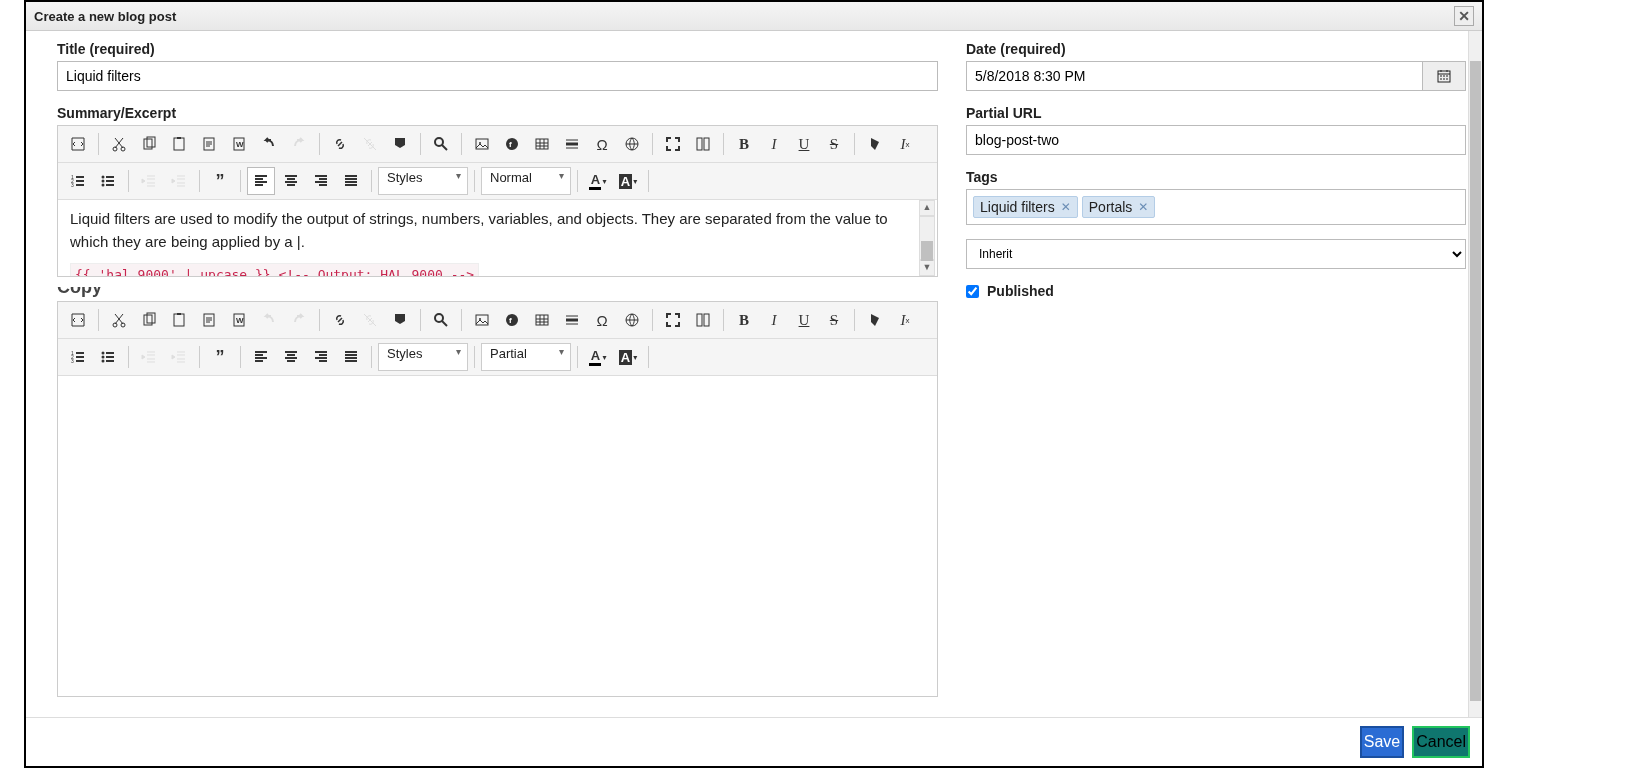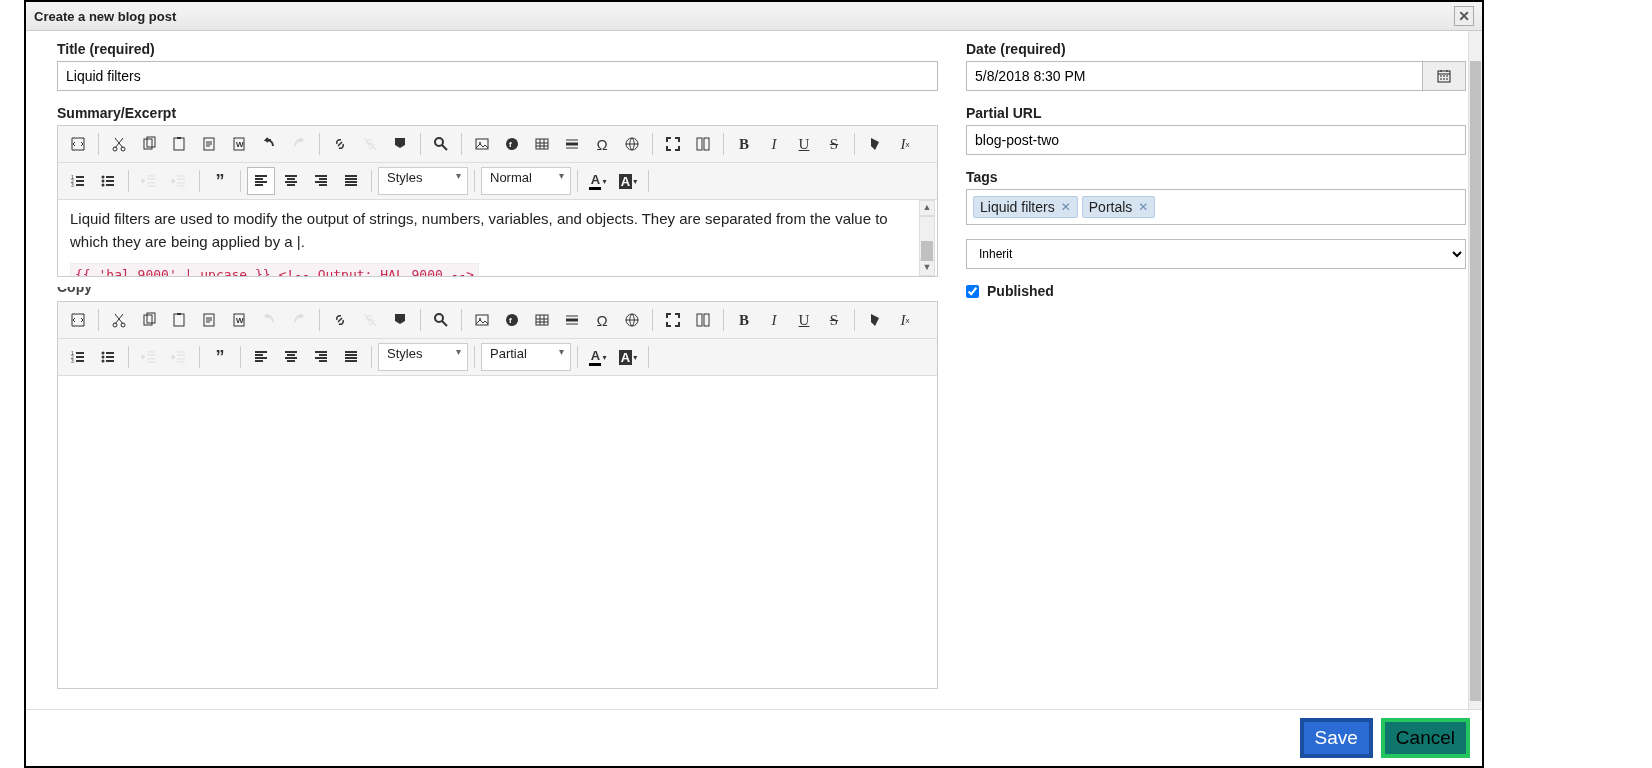--- a/index.html
+++ b/index.html
@@ -37,26 +37,26 @@
 .editor-content { padding: 8px 12px; font-size: 15px; line-height: 1.5; overflow-y: auto; position: relative; }
 .summary-content { height: 76px; }
 .copy-content { flex: 1; min-height: 200px; }
 .code-line { color: #c7254e; background: #f9f2f4; font-family: Consolas, monospace; font-size: 13px; padding: 1px 4px; display: inline-block; border: 1px solid #eee; }
 .status-bar { border-top: 1px solid #ddd; background: #f5f5f5; padding: 4px 10px; font-size: 13px; color: #555; }
 .content-scrollbar { position: absolute; right: 2px; top: 0; bottom: 0; width: 16px; display: flex; flex-direction: column; }
 .sb-track { flex: 1; background: #f0f0f0; border: 1px solid #ddd; position: relative; }
 .sb-thumb { position: absolute; left: 1px; right: 1px; top: 24px; height: 20px; background: #c0c0c0; }
 .sb-arrow { height: 16px; background: #f0f0f0; border: 1px solid #ddd; display: flex; align-items: center; justify-content: center; font-size: 9px; color: #666; }
 .footer { border-top: 1px solid #ddd; padding: 8px 12px; display: flex; justify-content: flex-end; gap: 8px; background: #fff; }
-.btn { padding: 5px 11px; border: 4px solid #22c55e; cursor: pointer; font-size: 19px; }
+.btn { padding: 5px 2px; border: 2px solid #22c55e; cursor: pointer; font-size: 16px; }
 .btn-primary { background: #2b6cd4; color: #fff; border-color: #1a4fa0; }
 .btn-default { background: #0f766e; }
 .outer-scroll { position: absolute; right: 0; top: 0; bottom: 0; width: 14px; background: #f0f0f0; border-left: 1px solid #ddd; }
 .outer-thumb { position: absolute; left: 1px; right: 1px; top: 30px; height: 640px; background: #c0c0c0; }
-.copy-label-cut { font-weight: bold; font-size: 14px; color: #444; margin-bottom: 2px; height: 12px; overflow: hidden; line-height: 0; }
+.copy-label-cut { font-weight: bold; font-size: 18px; color: #444; margin-bottom: 2px; height: 12px; overflow: hidden; line-height: 0; }
 svg { width: 16px; height: 16px; fill: currentColor; }
 .bold-i { font-weight: bold; font-family: Georgia, serif; font-size: 15px; }
 .italic-i { font-style: italic; font-family: Georgia, serif; font-size: 15px; }
 .under-i { text-decoration: underline; font-family: Georgia, serif; font-size: 15px; }
 .strike-i { text-decoration: line-through; font-family: Georgia, serif; font-size: 15px; }
 .color-a { font-size: 13px; font-weight: bold; }
 .color-under { height: 3px; width: 12px; background: #000; }
 .bg-a { background: #333; color: #fff; padding: 0 2px; font-size: 13px; font-weight: bold; }
 .drop-caret { font-size: 8px; margin-left: 1px; }
 </style>

